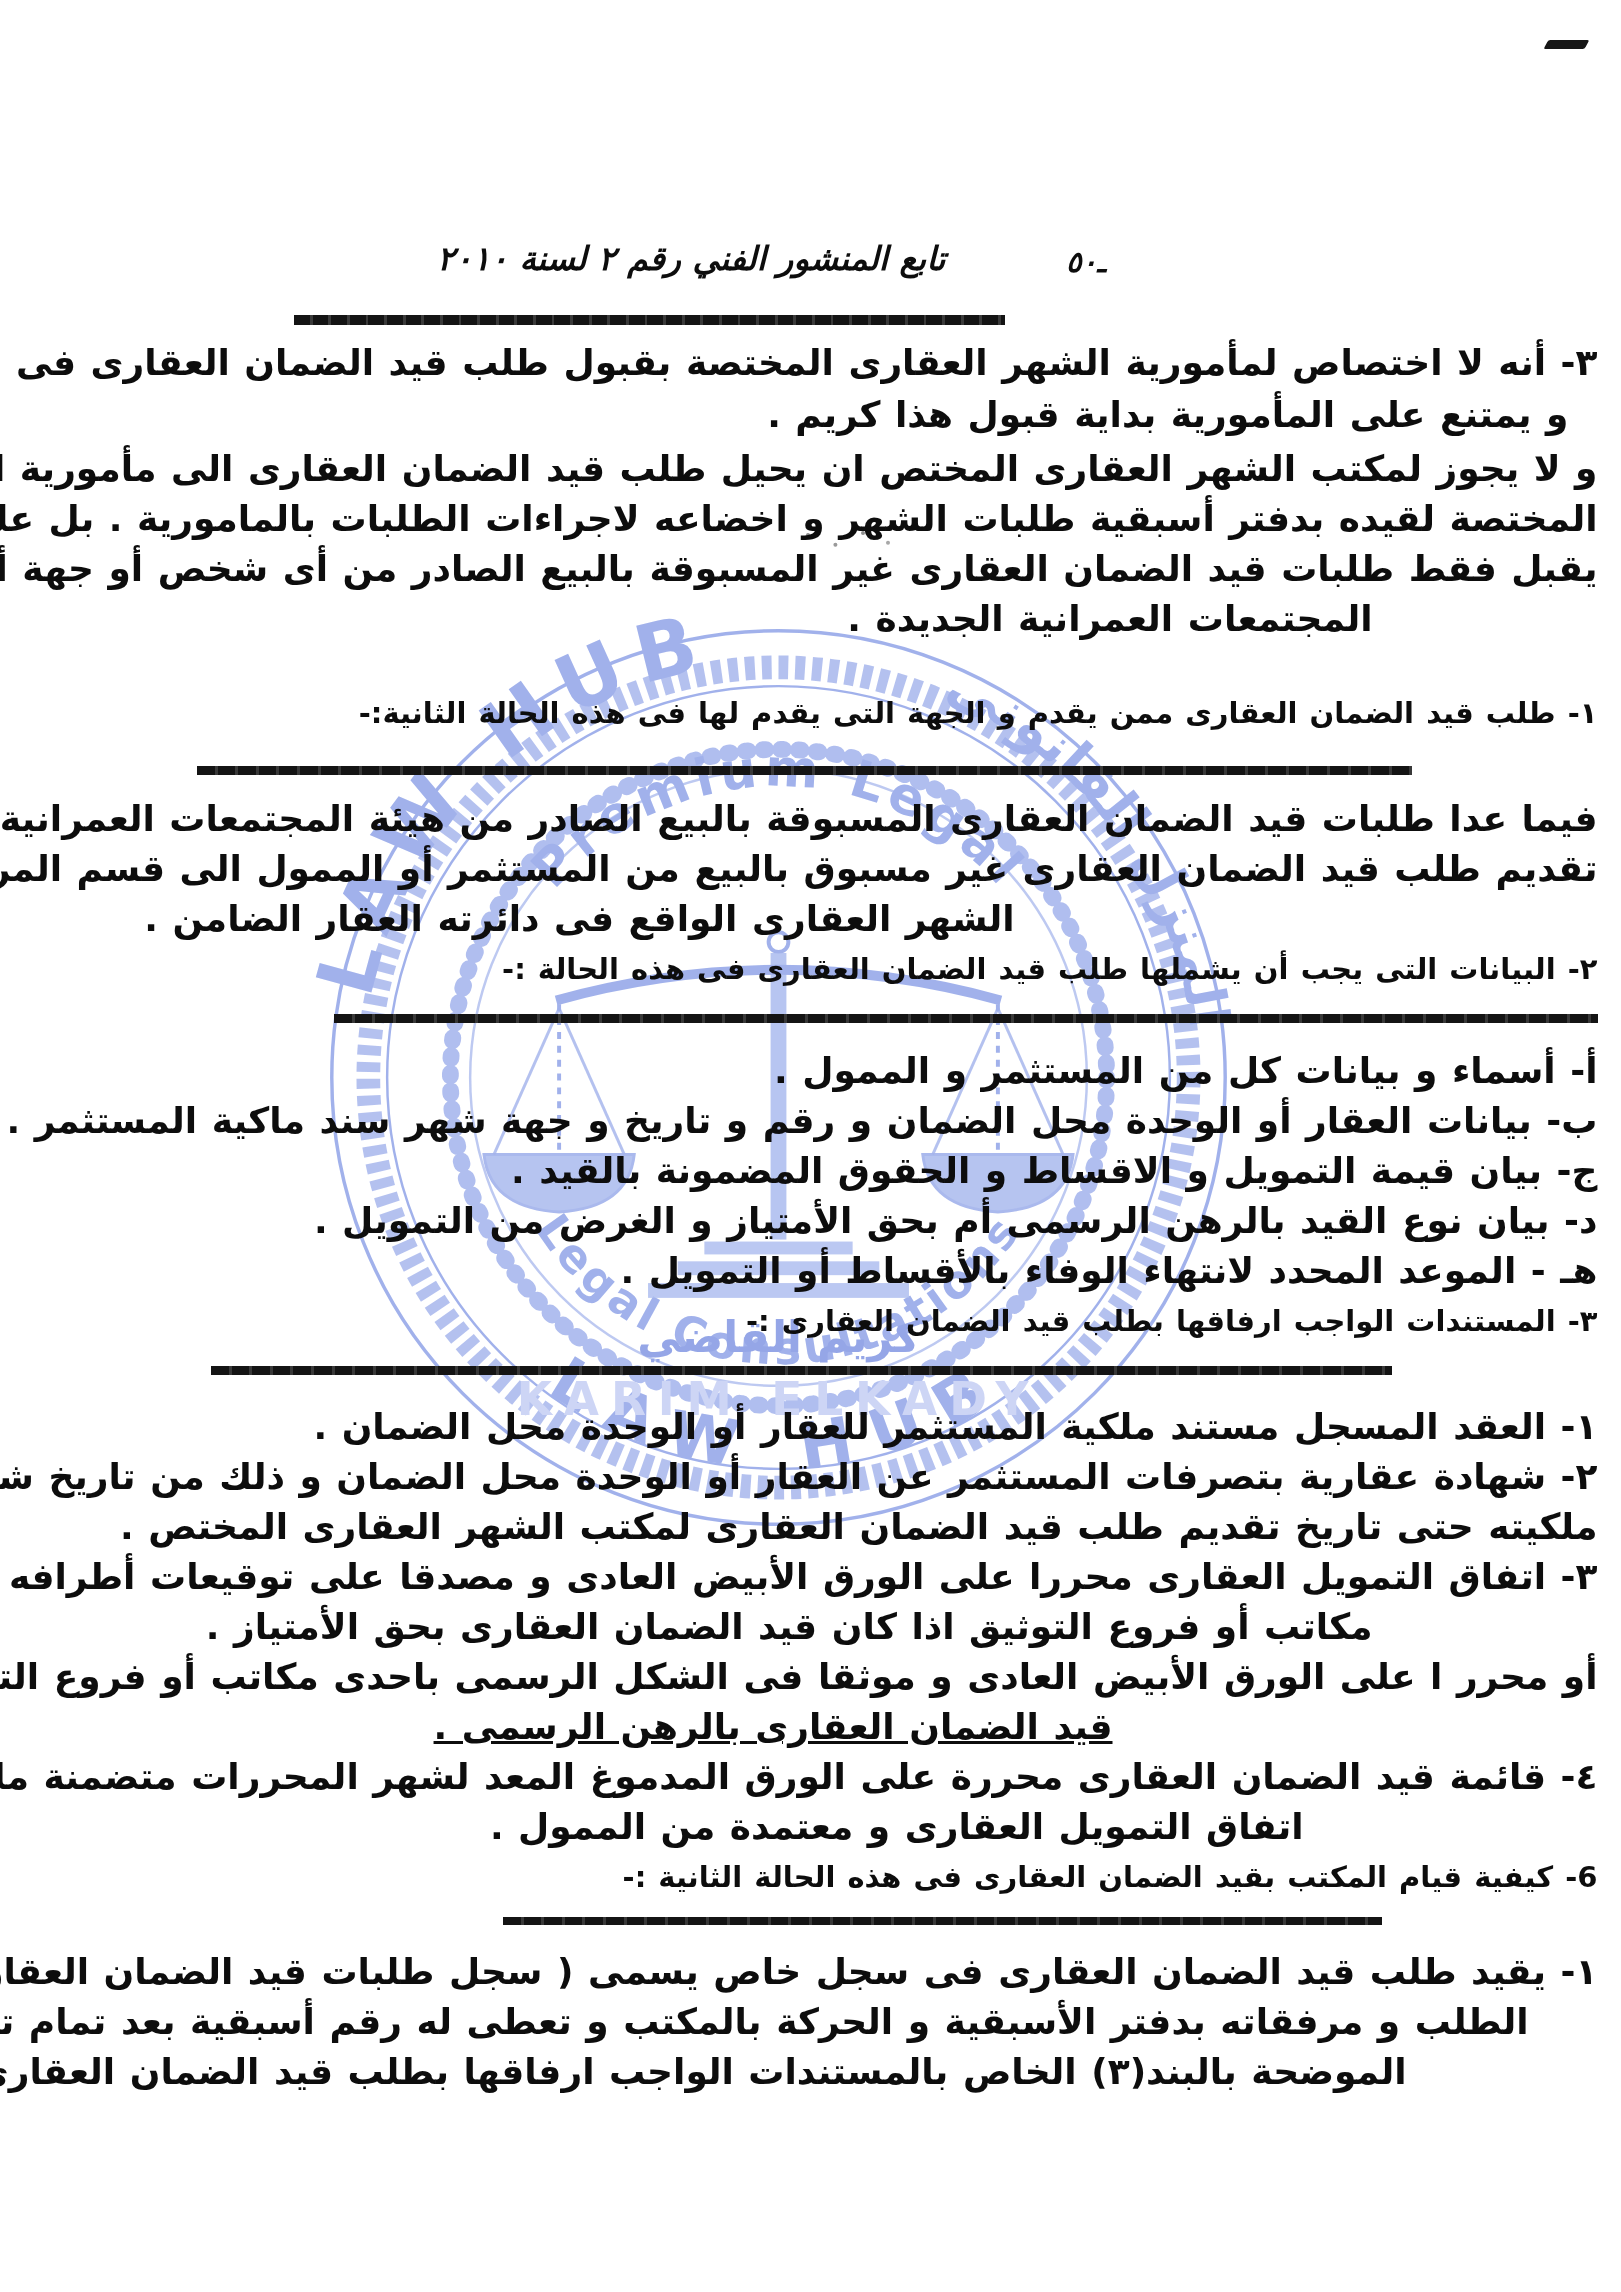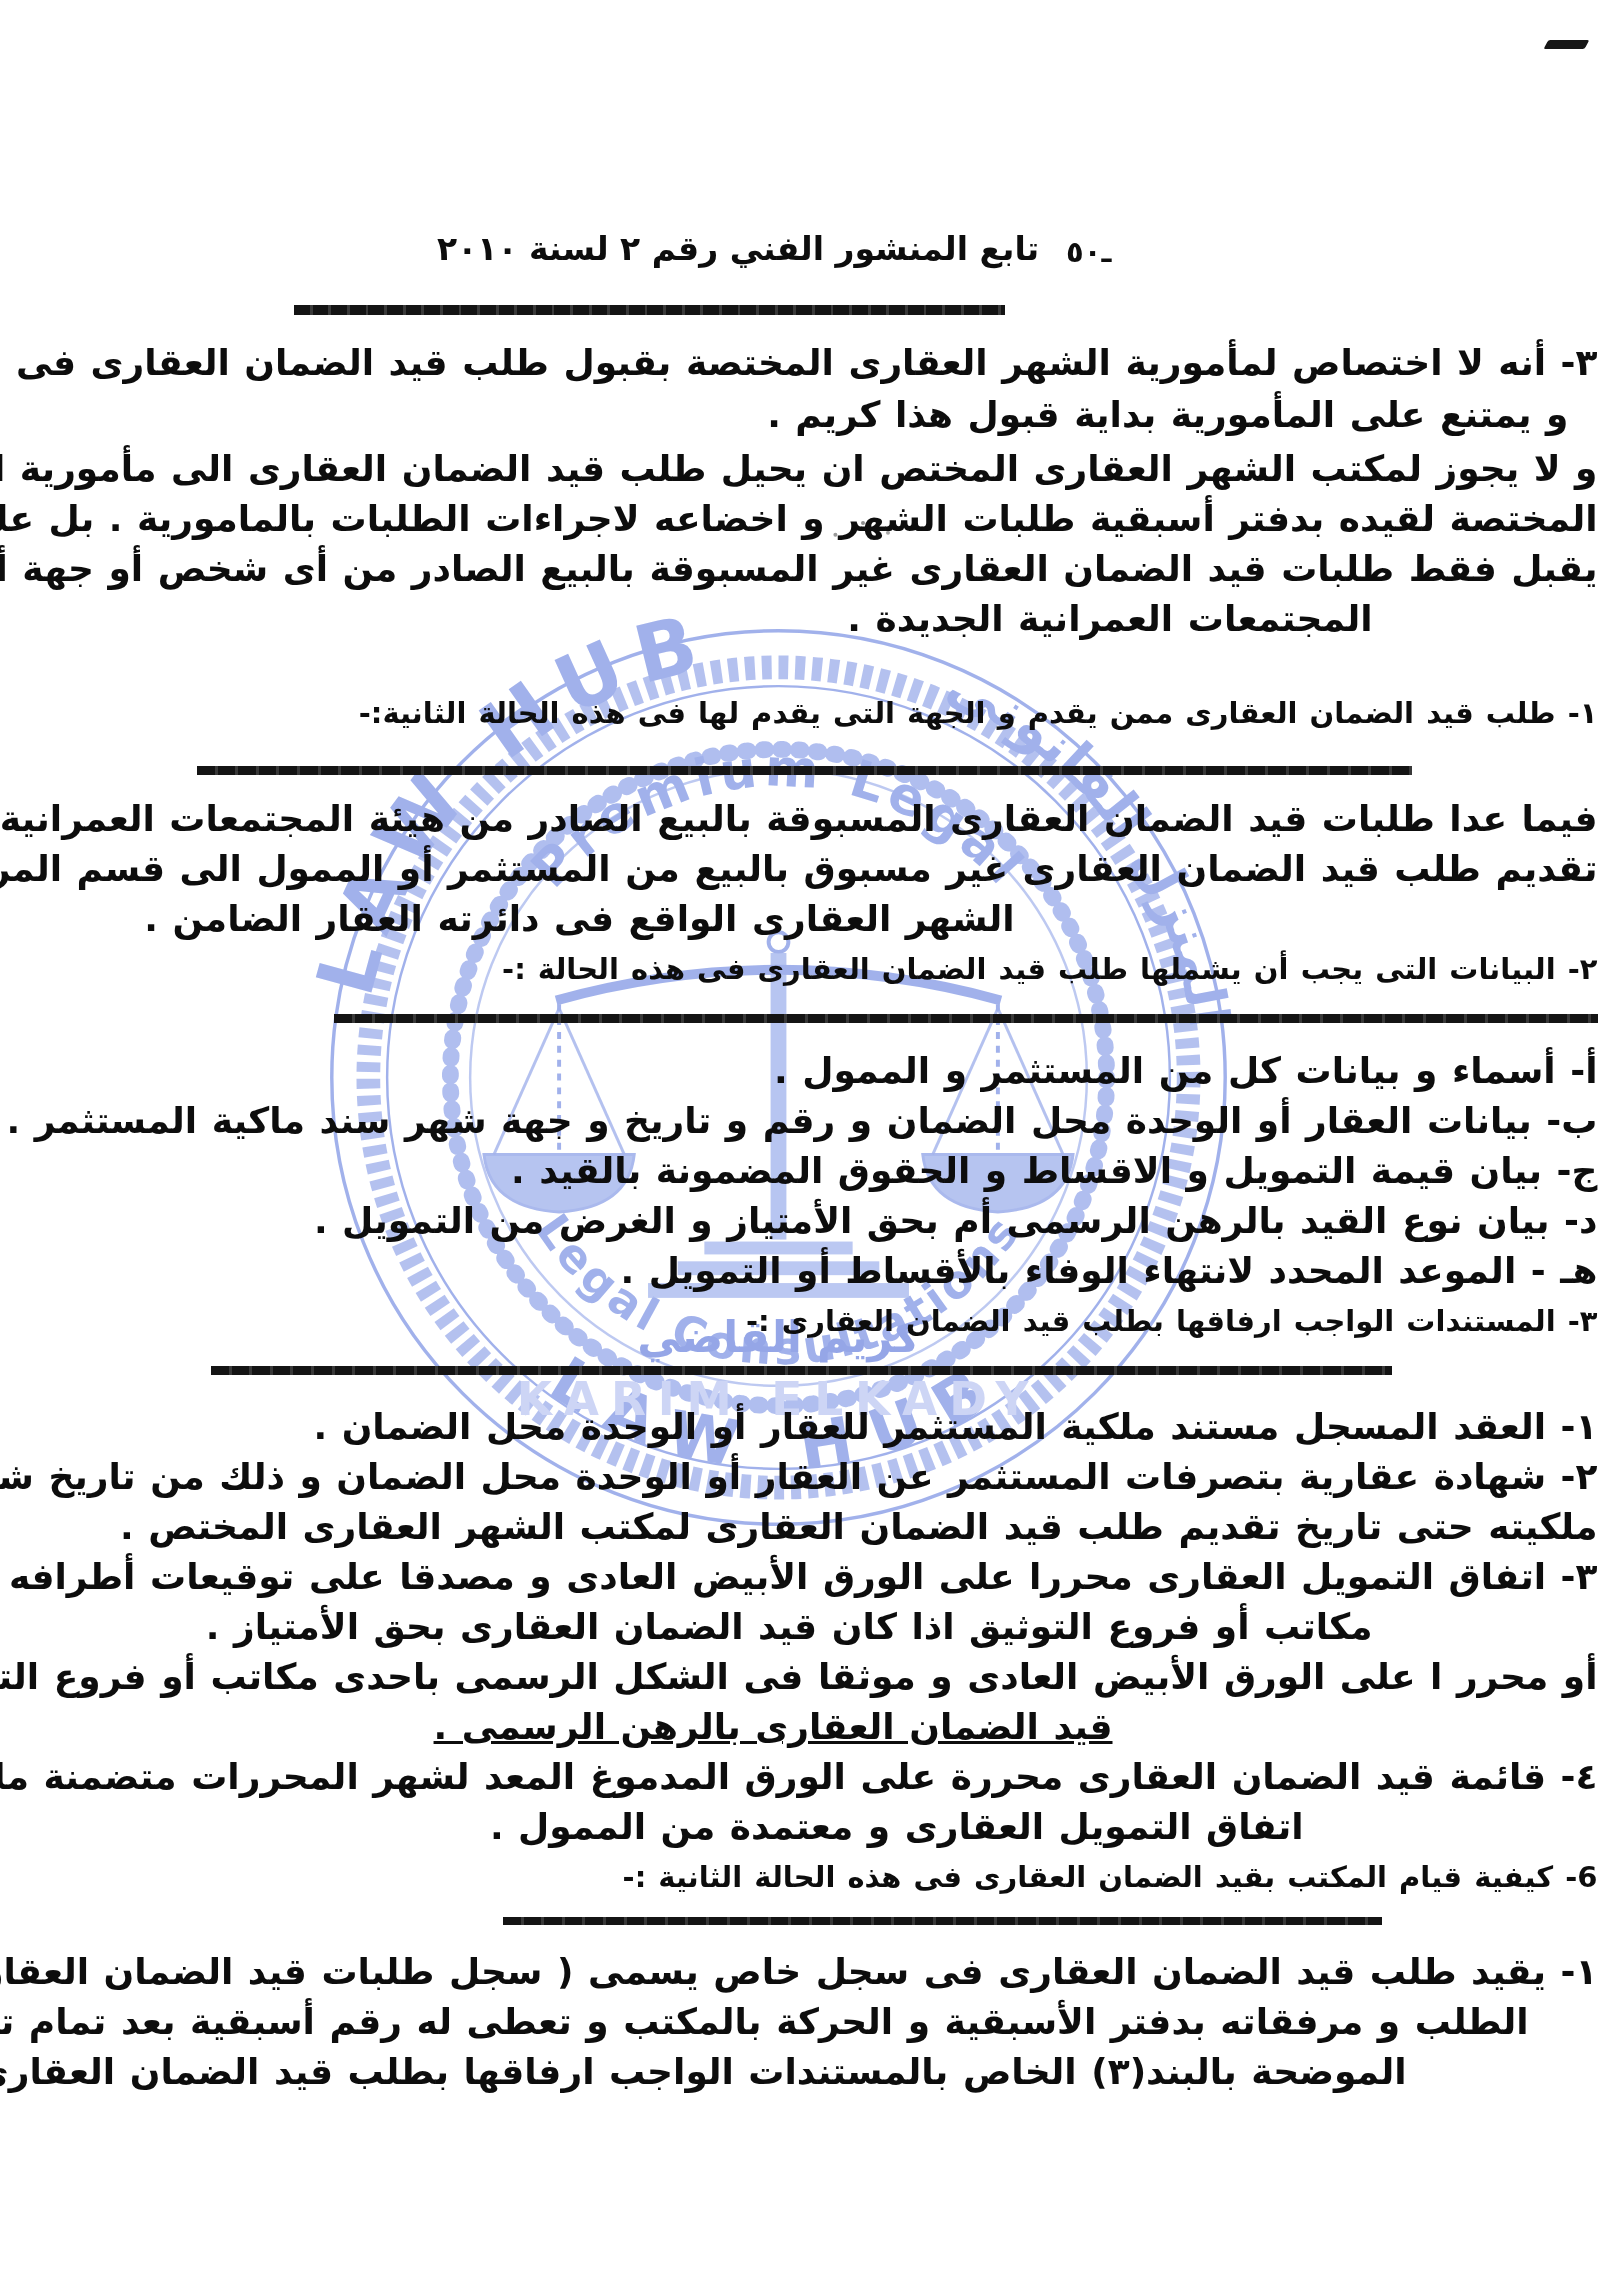--- a/index.html
+++ b/index.html
@@ -5,21 +5,21 @@
   html,body{margin:0;padding:0;}
   body{
     width:1621px;height:2293px;position:relative;overflow:hidden;
     background:#ffffff;
     font-family:"DejaVu Sans",sans-serif;
   }
   .page{position:absolute;inset:0;}
   
   .stamp{position:absolute;left:314px;top:613px;width:929px;height:929px;opacity:.82;z-index:1;pointer-events:none;}
   
-  .header{position:absolute;top:229px;left:0;right:0;height:88px;z-index:3;}
+  .header{position:absolute;top:239px;left:0;right:0;height:88px;z-index:3;font-style:italic;}
   .hdr-title{position:absolute;left:437px;top:0;font-size:33px;font-weight:700;color:#0d0d0d;direction:rtl;letter-spacing:1px;}
   .hdr-page{position:absolute;left:1066px;top:5.9px;font-size:29px;font-weight:700;color:#0d0d0d;}
   .hdr-rule{position:absolute;left:294px;top:76px;width:711px;height:9.8px;
     background:repeating-linear-gradient(90deg,#141414 0 15.7px,#3a3a3a 15.7px 18.6px);}
   .noise{position:absolute;left:806px;top:294px;width:3.9px;height:3.9px;background:#8b8b8b;border-radius:50%;
     box-shadow:27.4px 9.8px 0 #9a9a9a,55px -2px 0 #8f8f8f,80px 7.8px 0 #a8a8a8;}
   .corner-dash{position:absolute;left:1546px;top:40px;width:41px;height:8.8px;background:#161616;border-radius:2px;transform:skewX(-28deg);}
   
   .content{position:absolute;left:54px;right:23.5px;top:338px;direction:rtl;text-align:right;z-index:3;}
   .ln{font-size:36px;line-height:50px;font-weight:700;color:#0d0d0d;word-spacing:2px;white-space:nowrap;}

